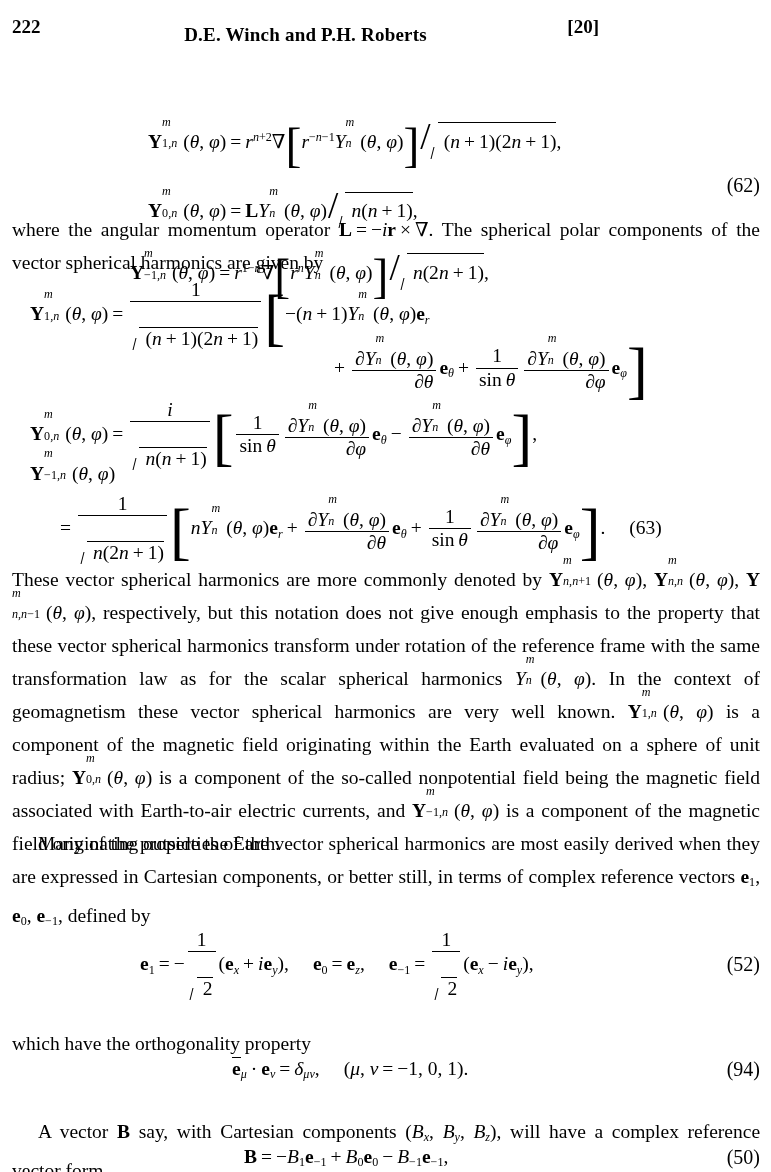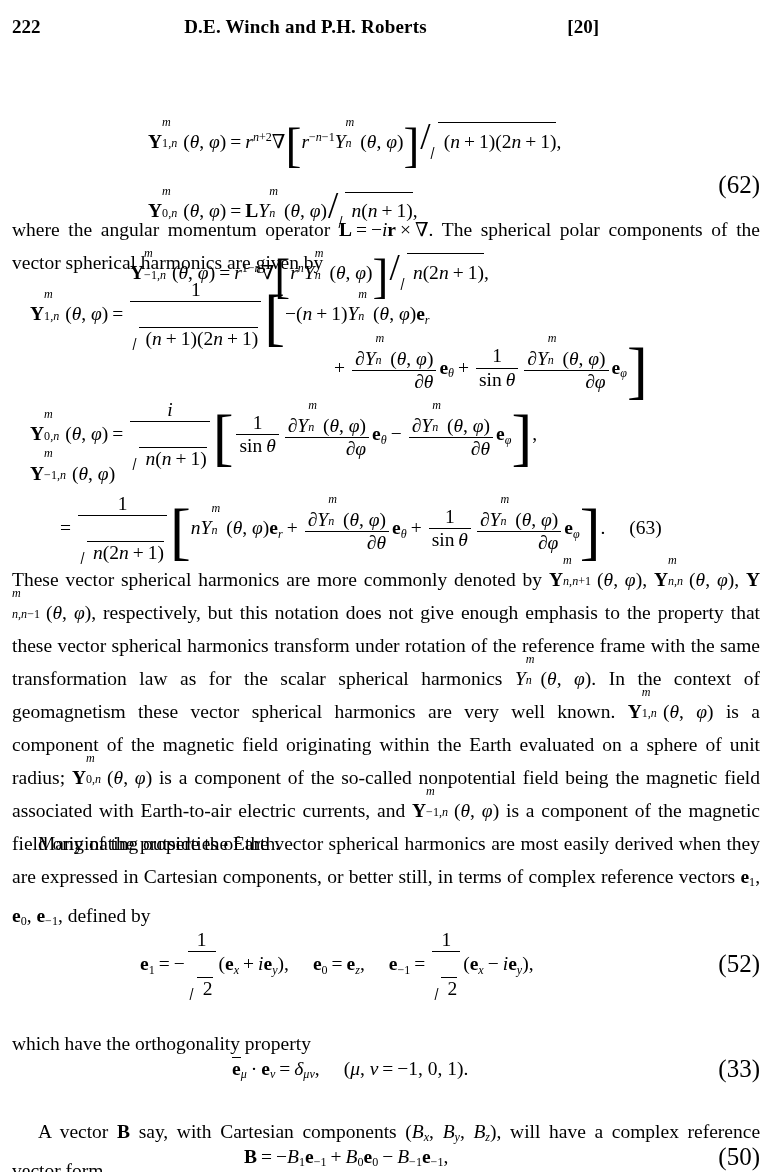--- a/index.html
+++ b/index.html
@@ -34,21 +34,21 @@
   }
   .runhead .folio {
     position: absolute;
     left: 0;
     top: 0;
     font-weight: 700;
   }
   .runhead .authors {
     position: absolute;
     left: 0; right: 0;
-    top: 0;
+    top: 8px;
     text-align: center;
     font-weight: 700;
     letter-spacing: .2px;
   }
   .runhead .bracket {
     position: absolute;
     right: 0;
     top: 0;
     font-weight: 700;
   }
@@ -74,21 +74,21 @@
     font-size: 19.5px;
   }
   .eqrow {
     position: relative;
     display: block;
     white-space: nowrap;
   }
   .eqnum {
     position: absolute;
     right: 0;
-    font-size: 25px;
+    font-size: 20px;
   }
 
   
   .mi  { font-style: italic; }
   .mb  { font-weight: 700; font-style: normal; }
   .mup { font-style: normal; }
   .gk  { font-style: italic; font-family: "Liberation Serif","DejaVu Serif",serif; }
   .op  { font-style: normal; padding: 0 4px; }
   .ss {
     display: inline-block;
@@ -227,21 +227,21 @@
     </div>
   </div>
 
   <div class="body-block nojust" style="top:1004px;margin-top:23px;">
     <span>which have the orthogonality property</span>
   </div>
 
   <div class="eq-block" style="top:1051px;">
     <div class="eqrow" style="padding-left:220px; height:36px; line-height:36px;">
       <span class="obar mb">e</span><sub class="gk">μ</sub><span class="op">·</span><span class="mb">e</span><sub class="gk">ν</sub><span class="op">=</span><span class="gk">δ</span><sub class="gk">μν</sub><span class="mup">,</span><span class="sp-l"></span><span class="mup">(</span><span class="gk">μ</span><span class="mup">,&nbsp;</span><span class="gk">ν</span><span class="op">=</span><span class="mup">−1,&nbsp;0,&nbsp;1).</span>
-      <span class="eqnum">(33)</span>
+      <span class="eqnum">(94)</span>
     </div>
   </div>
 
   <div class="body-block indent" style="top:1115px;">
     <span>A vector </span><span class="mb">B</span><span> say, with Cartesian components </span><span class="mup">(</span><span class="mi">B</span><sub class="mi">x</sub><span class="mup">,&nbsp;</span><span class="mi">B</span><sub class="mi">y</sub><span class="mup">,&nbsp;</span><span class="mi">B</span><sub class="mi">z</sub><span class="mup">)</span><span>, will have a complex reference vector form</span>
   </div>
 
   <div class="eq-block" style="top:1138px;">
     <div class="eqrow" style="padding-left:232px; height:34px; line-height:38px;">
       <span class="mb">B</span><span class="op">=</span><span class="mup">−</span><span class="mi">B</span><sub class="mup">1</sub><span class="mb">e</span><sub class="mup">−1</sub><span class="op">+</span><span class="mi">B</span><sub class="mup">0</sub><span class="mb">e</span><sub class="mup">0</sub><span class="op">−</span><span class="mi">B</span><sub class="mup">−1</sub><span class="mb">e</span><sub class="mup">−1</sub><span class="mup">,</span>

